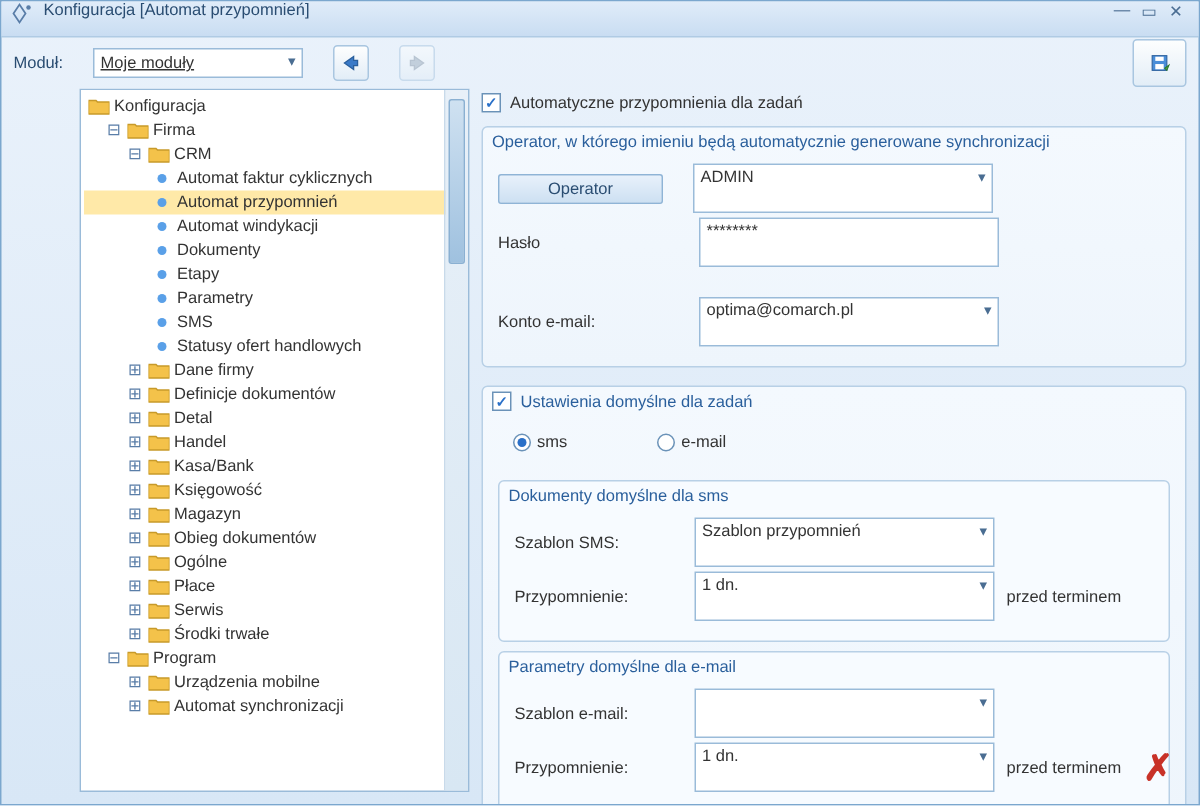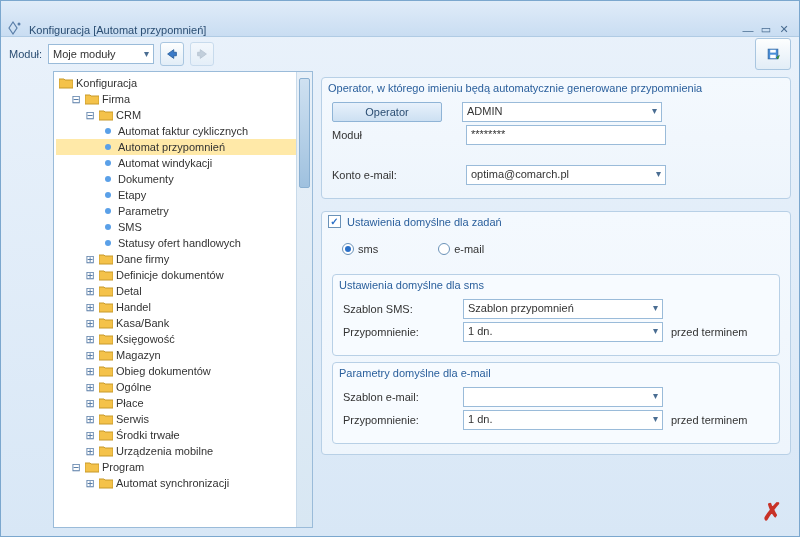--- a/index.html
+++ b/index.html
@@ -1,27 +1,27 @@
 <!DOCTYPE html>
 <html><head>
 <meta charset="utf-8">
 <style>
 * { box-sizing: border-box; margin: 0; padding: 0; }
 body { font-family: Tahoma, Verdana, sans-serif; font-size: 11px; color: #333; background: #e8f0f8; width: 800px; height: 537px; overflow: hidden; position: relative; }
 
 .window { width: 800px; height: 537px; background: linear-gradient(#eaf2fb,#d8e7f6); border: 1px solid #7ba7ce; display: flex; flex-direction: column; }
 
-.titlebar { height: 36px; background: linear-gradient(#e0ecf9,#c9ddf2); display: flex; align-items: flex-end; padding: 0 6px; border-bottom: 1px solid #b0cbe4; }
+.titlebar { height: 24px; background: linear-gradient(#e0ecf9,#c9ddf2); display: flex; align-items: flex-start; padding: 0 6px; border-bottom: 1px solid #b0cbe4; }
 .titlebar .icon { width: 16px; height: 16px; margin-right: 6px; display:flex;align-items:center;justify-content:center;color:#5a7ea8;}
 .titlebar .title { flex: 1; color: #2a4d72; font-weight: normal; }
 .winbtn { width: 18px; text-align: center; color: #4a6d92; cursor: pointer; font-family: "Segoe UI Symbol", sans-serif; }
 
-.topbar { height: 34px; display: flex; align-items: center; padding: 4px 8px; gap: 6px; }
+.topbar { height: 34px; display: flex; align-items: center; padding: 4px 8px; gap: 20px; }
 .topbar label { color: #2a4d72; }
-.select { background: #fff; border: 1px solid #9abbd9; padding: 2px 18px 2px 4px; position: relative; display: inline-block; width: 106px; height: 20px; line-height: 14px; cursor: pointer; }
+.select { background: #fff; border: 1px solid #9abbd9; padding: 2px 18px 2px 4px; position: relative; display: inline-block; width: 140px; height: 20px; line-height: 14px; cursor: pointer; text-decoration: underline; }
 .select::after { content: "▾"; position: absolute; right: 4px; top: 2px; font-size: 10px; color: #4a6d92; }
 .tbbtn { width: 24px; height: 24px; background: linear-gradient(#fdfefe,#e2edf7); border: 1px solid #a9c6e0; border-radius: 3px; display: flex; align-items: center; justify-content: center; cursor: pointer; }
 .tbbtn svg { width: 14px; height: 14px; }
 
 .body { flex: 1; display: flex; gap: 8px; padding: 0 8px 8px 8px; overflow: hidden; margin-left: 44px; }
 
 .tree-wrap { width: 260px; background: #fff; border: 1px solid #9abbd9; position: relative; overflow: hidden; }
 .tree-scroll { position: absolute; right: 0; top: 0; bottom: 0; width: 16px; background: linear-gradient(#e8f0f8,#d8e7f3); border-left: 1px solid #c8daea; }
 .tree-thumb { position: absolute; left: 2px; right: 2px; top: 6px; height: 110px; background: linear-gradient(#cfe1f1,#9fc1df); border: 1px solid #8ab0d2; border-radius: 2px; }
 .tree { padding: 3px 2px; overflow: hidden; }
@@ -40,21 +40,21 @@
 .cb { width: 13px; height: 13px; border: 1px solid #6a92b8; background: #fff; margin-right: 6px; display: inline-flex; align-items:center; justify-content:center; font-size:10px; color:#2a70c8; cursor:pointer;}
 .cb.checked::after{content:"✓";font-weight:bold;}
 .radio { width:12px;height:12px;border:1px solid #6a92b8;border-radius:50%;background:#fff;margin-right:4px;display:inline-flex;align-items:center;justify-content:center;cursor:pointer;}
 .radio.checked::after{content:"";width:6px;height:6px;background:#2a70c8;border-radius:50%;}
 
 .group { border: 1px solid #b8d0e6; border-radius: 4px; background: linear-gradient(#f4f9fe,#eef5fc); margin: 6px 0; padding: 8px 10px 10px 10px; }
 .group-head { color: #2a5f9c; margin: -4px -4px 8px -4px; font-weight: normal; }
 .group-head .cb{margin-top:-1px;}
 .lbl { width: 120px; color: #333; }
 .btn { background: linear-gradient(#e8f1fb,#cde0f2); border: 1px solid #8fb4d6; padding: 3px 20px; border-radius: 2px; color: #2a4d72; cursor:pointer;}
-.input { background:#fff; border:1px solid #9abbd9; height:20px; padding:2px 16px 2px 4px; position:relative; flex:1; max-width:200px; cursor:pointer;}
+.input { background:#fff; border:1px solid #9abbd9; height:33px; padding:2px 16px 2px 4px; position:relative; flex:1; max-width:200px; cursor:pointer;}
 .input.dd::after{content:"▾";position:absolute;right:4px;top:2px;font-size:10px;color:#4a6d92;}
 .after { margin-left:8px; color:#333;}
 .grid2 { display:flex; gap:60px; padding:4px 10px 10px 10px;}
 </style>
 </head>
 <body>
 
 <div class="window">
   <div class="titlebar">
     <span class="icon">
@@ -288,65 +288,69 @@
           </div>
         <div class="node pad2">
             <span class="tw twp"></span>
             <span class="folder">
               <svg viewBox="0 0 14 12">
                 <path d="M0 2h5l1 1h8v8H0z" fill="#f4c24a" stroke="#c89a2a"></path>
               </svg>
             </span>
             <span>Środki trwałe</span>
           </div>
-        <div class="node pad2">
-            <span class="tw twp"></span>
-            <span class="folder">
-              <svg viewBox="0 0 14 12">
-                <path d="M0 2h5l1 1h8v8H0z" fill="#f4c24a" stroke="#c89a2a"></path>
-              </svg>
-            </span>
-            <span>Urządzenia mobilne</span>
-          </div>
-
         <div class="node pad1">
             <span class="tw twm"></span>
             <span class="folder">
               <svg viewBox="0 0 14 12">
                 <path d="M0 2h5l1 1h8v8H0z" fill="#f4c24a" stroke="#c89a2a"></path>
               </svg>
             </span>
             <span>Program</span>
+          </div>
+
+        <div class="node pad2">
+            <span class="tw twp"></span>
+            <span class="folder">
+              <svg viewBox="0 0 14 12">
+                <path d="M0 2h5l1 1h8v8H0z" fill="#f4c24a" stroke="#c89a2a"></path>
+              </svg>
+            </span>
+            <span>Urządzenia mobilne</span>
           </div>
         <div class="node pad2">
             <span class="tw twp"></span>
             <span class="folder">
               <svg viewBox="0 0 14 12">
                 <path d="M0 2h5l1 1h8v8H0z" fill="#f4c24a" stroke="#c89a2a"></path>
               </svg>
             </span>
             <span>Automat synchronizacji</span>
           </div>
       </div>
       <div class="tree-scroll">
           <div class="tree-thumb"></div>
         </div>
     </div>
 
     <div class="content">
+      <div class="row">
+        <span class="cb checked"></span>
+        <span>Automatyczne przypomnienia dla zadań</span>
+      </div>
 
       <div class="group">
-        <div class="group-head">Operator, w którego imieniu będą automatycznie generowane przypomnienia</div>
+        <div class="group-head">Operator, w którego imieniu będą automatycznie generowane synchronizacji</div>
         <div class="row">
           <span class="btn" style="width:110px;text-align:center">Operator</span>
           <span style="width:20px"></span>
           <span class="input dd"><span>ADMIN</span></span>
         </div>
         <div class="row">
-          <span class="lbl">Moduł</span>
+          <span class="lbl">Hasło</span>
           <span style="width:14px"></span>
           <span class="input"><span>********</span></span>
         </div>
         <div style="height:14px"></div>
         <div class="row">
           <span class="lbl">Konto e-mail:</span>
           <span style="width:14px"></span>
           <span class="input dd"><span>optima@comarch.pl</span></span>
         </div>
       </div>
@@ -361,21 +365,21 @@
               <span class="radio checked"></span>
               <span>sms</span>
             </label>
           <label class="row">
               <span class="radio"></span>
               <span>e-mail</span>
             </label>
         </div>
 
         <div class="group" style="background:#f7fbff">
-          <div class="group-head">Ustawienia domyślne dla sms</div>
+          <div class="group-head">Dokumenty domyślne dla sms</div>
           <div class="row">
             <span class="lbl">Szablon SMS:</span>
             <span class="input dd"><span>Szablon przypomnień</span></span>
           </div>
           <div class="row">
             <span class="lbl">Przypomnienie:</span>
             <span class="input dd"><span>1 dn.</span></span>
             <span class="after">przed terminem</span>
           </div>
         </div>

